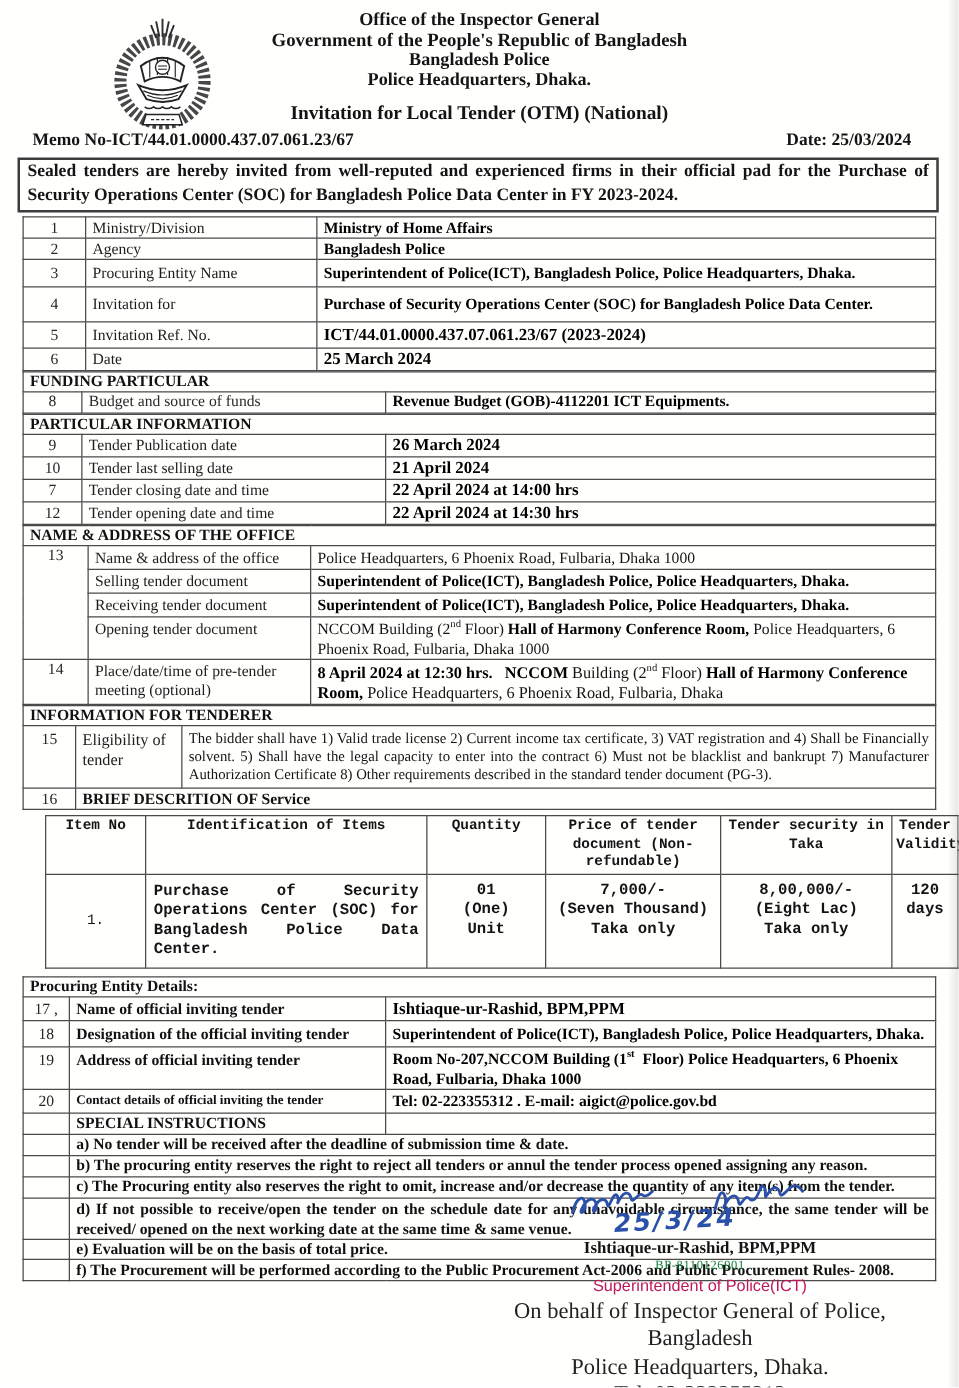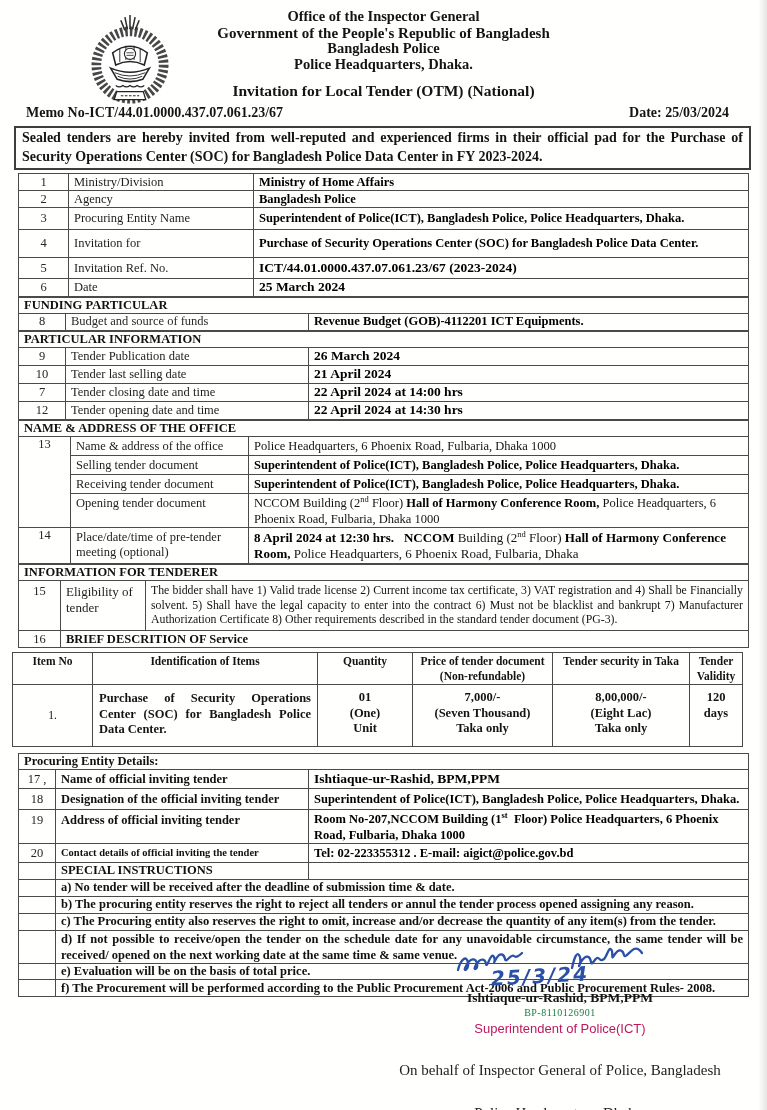--- a/index.html
+++ b/index.html
@@ -22,34 +22,34 @@
   table.tbl td { border: 1px solid #4a4a4a; padding: 0 5px; vertical-align: middle; font-size: 12.5px; line-height: 1.22; }
   td.num { text-align: center; color: #262626; }
   td.lbl, span.lbl { color: #1d1d1d; font-weight: normal; }
   td.small-lbl { font-size: 10.5px; color: #2a2a2a; }
   .val { font-weight: bold; color: #000; font-size: 13px; }
   td.sec, td.sec-sm { font-weight: bold; font-size: 12px; color: #111; padding: 0 4px; }
   sup { font-size: 8.5px; vertical-align: super; line-height: 0; }
   .vtop { vertical-align: top !important; }
   .just { text-align: justify; }
 
-  table.items { border-collapse: collapse; width: 730px; margin: 4px 0 0 12px; table-layout: fixed; }
+  table.items { border-collapse: collapse; width: 730px; margin: 4px 0 0 36px; table-layout: fixed; font-family: Liberation Mono, monospace; }
   table.items td { border: 1px solid #4a4a4a; text-align: center; vertical-align: top; font-size: 11.5px; padding: 1px 3px; line-height: 1.25; }
   table.items td.hd { font-weight: bold; vertical-align: top; }
   table.items td.itm { text-align: left; text-align: justify; font-weight: bold; font-size: 12.5px; padding: 6px 6px; }
   table.items .cellblock { font-weight: bold; font-size: 12.5px; padding-top: 5px; } .gap6 { height: 6px; }
 
   .sig { position: absolute; left: 392px; top: 946px; width: 336px; text-align: center; line-height: 1.24; }
   .sig .scribble { margin-left: 58px; display: block; }
   .sig .hand-date { color: #2b50a8; font-family: "DejaVu Sans", sans-serif; font-style: italic; font-weight: bold;
     font-size: 20px; transform: rotate(-3deg); margin-top: -16px; margin-left: -40px; letter-spacing: 2px; }
   .sig .nm { font-weight: bold; font-size: 13.5px; margin-top: 1px; }
   .sig .bp { font-size: 10px; color: #15803d; letter-spacing: 0.5px; }
   .sig .desg { font-family: "Liberation Sans", sans-serif; font-size: 13px; color: #be185d; margin-top: 2px; }
-  .sig .ln { font-size: 15px; color: #222; margin-top: 24px; }
+  .sig .ln { font-size: 18px; color: #222; }
 </style>
 </head>
 <body>
 
 <div class="page">
 
   <div class="emblem">
     <svg width="132" height="102" viewBox="0 0 100 100">
       <circle cx="50" cy="52" r="33" fill="none" stroke="#2e2e2e" stroke-width="9.5" stroke-dasharray="2.6 2.1" opacity="0.88"></circle>
       <circle cx="50" cy="52" r="26.5" fill="#ffffff"></circle>

